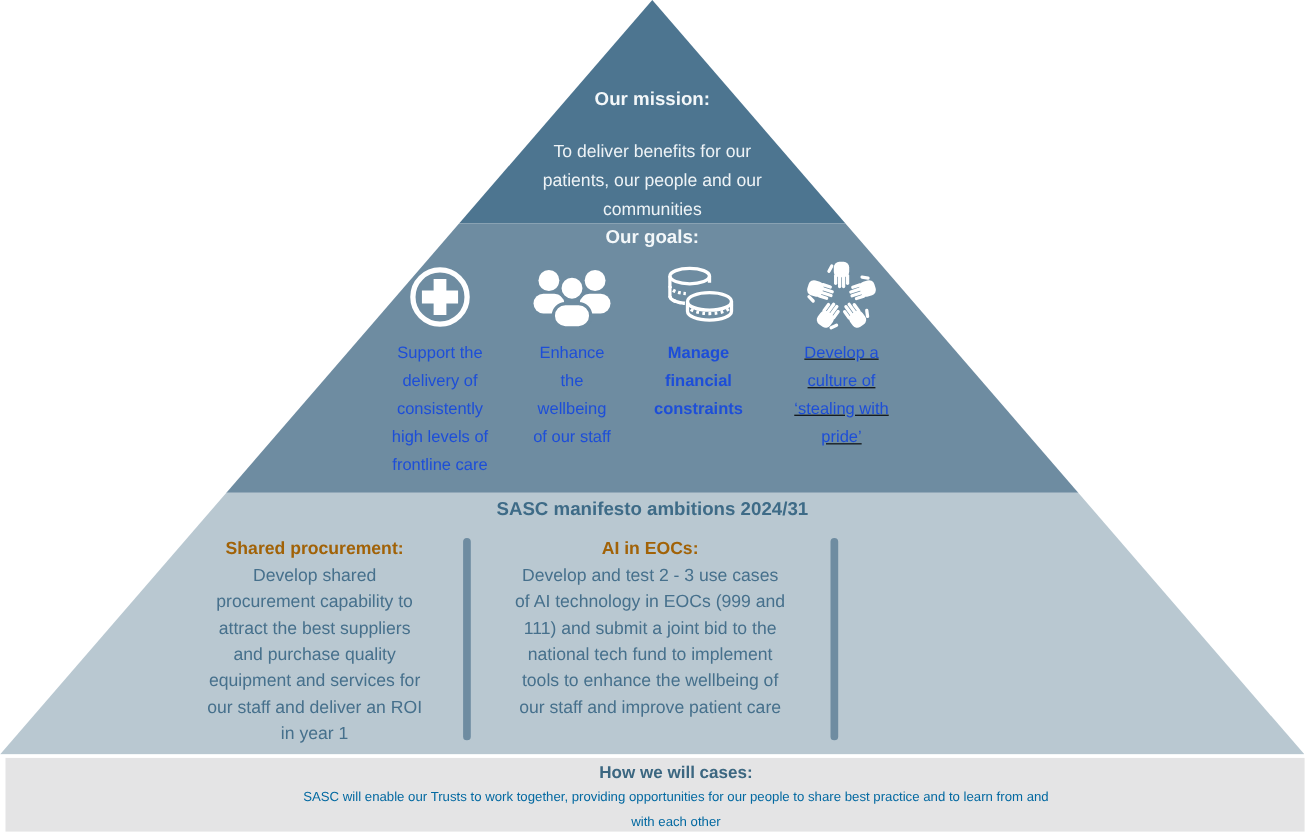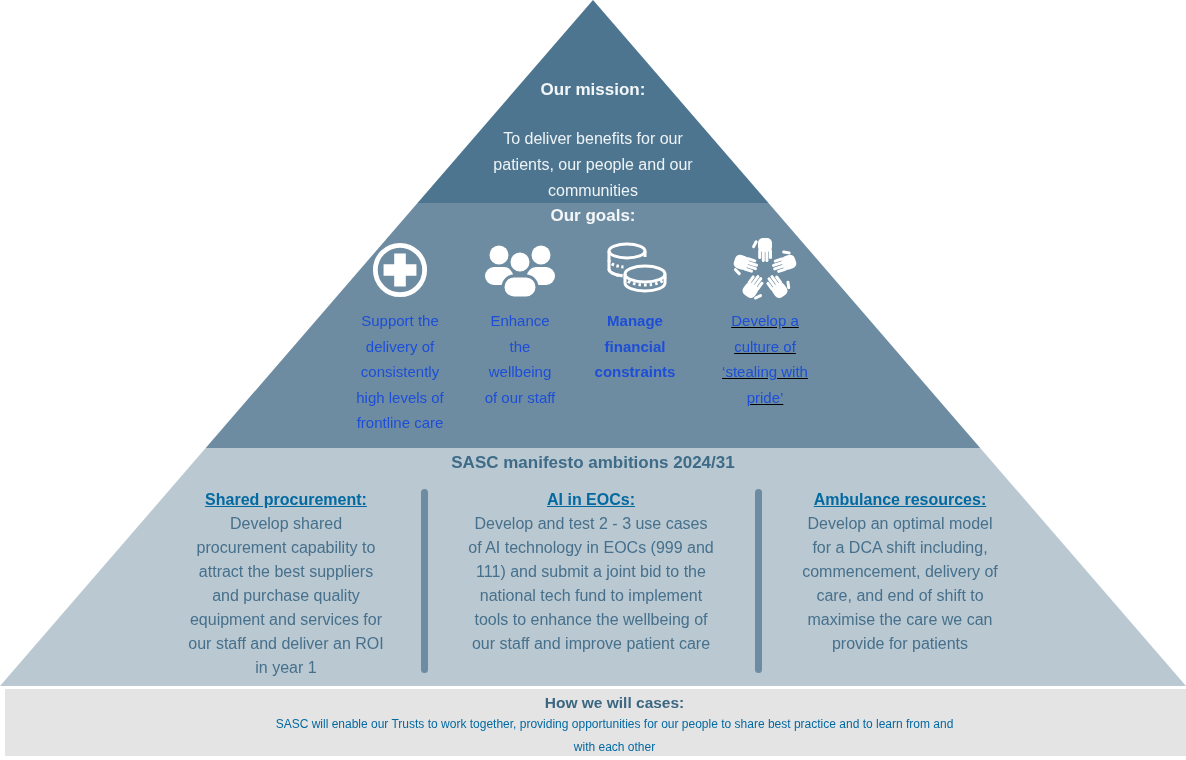--- a/index.html
+++ b/index.html
@@ -28,21 +28,21 @@
   .goals-head{top:206px;}
   
   .goals-row{position:absolute;left:336px;top:236px;display:flex;align-items:flex-start;}
   .gcol{display:flex;flex-direction:column;align-items:center;}
   .gcol .icon-box{height:68px;display:flex;align-items:center;justify-content:center;}
   .gcol .glabel{margin-top:4px;color:#1d4ed8;font-size:15px;line-height:25.5px;text-align:center;white-space:pre-line;}
   .gc1{width:128px;} .gc2{width:112px;} .gc3{width:118px;font-weight:bold;} .gc4{width:142px;text-decoration:underline;}
   
   .manifesto-head{top:453px;color:#3e6b87;font-weight:bold;font-size:17px;}
   .mcol{position:absolute;top:488px;text-align:center;color:#46708c;font-size:16px;line-height:24px;}
-  .mcol .mtitle{font-weight:bold;color:#0369a1;text-decoration:underline;}
+  .mcol .mtitle{font-weight:bold;color:#a16207;}
   .mcol .mbody{white-space:pre-line;}
   .mcol1{left:150px;width:272px;}
   .mcol2{left:432px;width:318px;}
   .mcol3{left:766px;width:268px;}
   .divider{position:absolute;top:489px;width:7px;height:184px;background:#6e8ca1;border-radius:4px;}
   .div1{left:421px;} .div2{left:755px;}
   
   .footer{
     position:absolute;left:5px;right:5px;top:689px;height:67px;
     background:#e4e4e5;text-align:center;
@@ -174,29 +174,20 @@
     <div class="mcol mcol2">
       <div class="mtitle">AI in EOCs:</div>
       <div class="mbody">Develop and test 2 - 3 use cases
 of AI technology in EOCs (999 and
 111) and submit a joint bid to the
 national tech fund to implement
 tools to enhance the wellbeing of
 our staff and improve patient care</div>
     </div>
 
-    <div class="mcol mcol3">
-      <div class="mtitle">Ambulance resources:</div>
-      <div class="mbody">Develop an optimal model
-for a DCA shift including,
-commencement, delivery of
-care, and end of shift to
-maximise the care we can
-provide for patients</div>
-    </div>
 
   </div>
 
   <div class="footer">
     <div class="ftitle">How we will cases:</div>
     <div class="fbody">SASC will enable our Trusts to work together, providing opportunities for our people to share best practice and to learn from and
 with each other</div>
   </div>
 
 </div>

